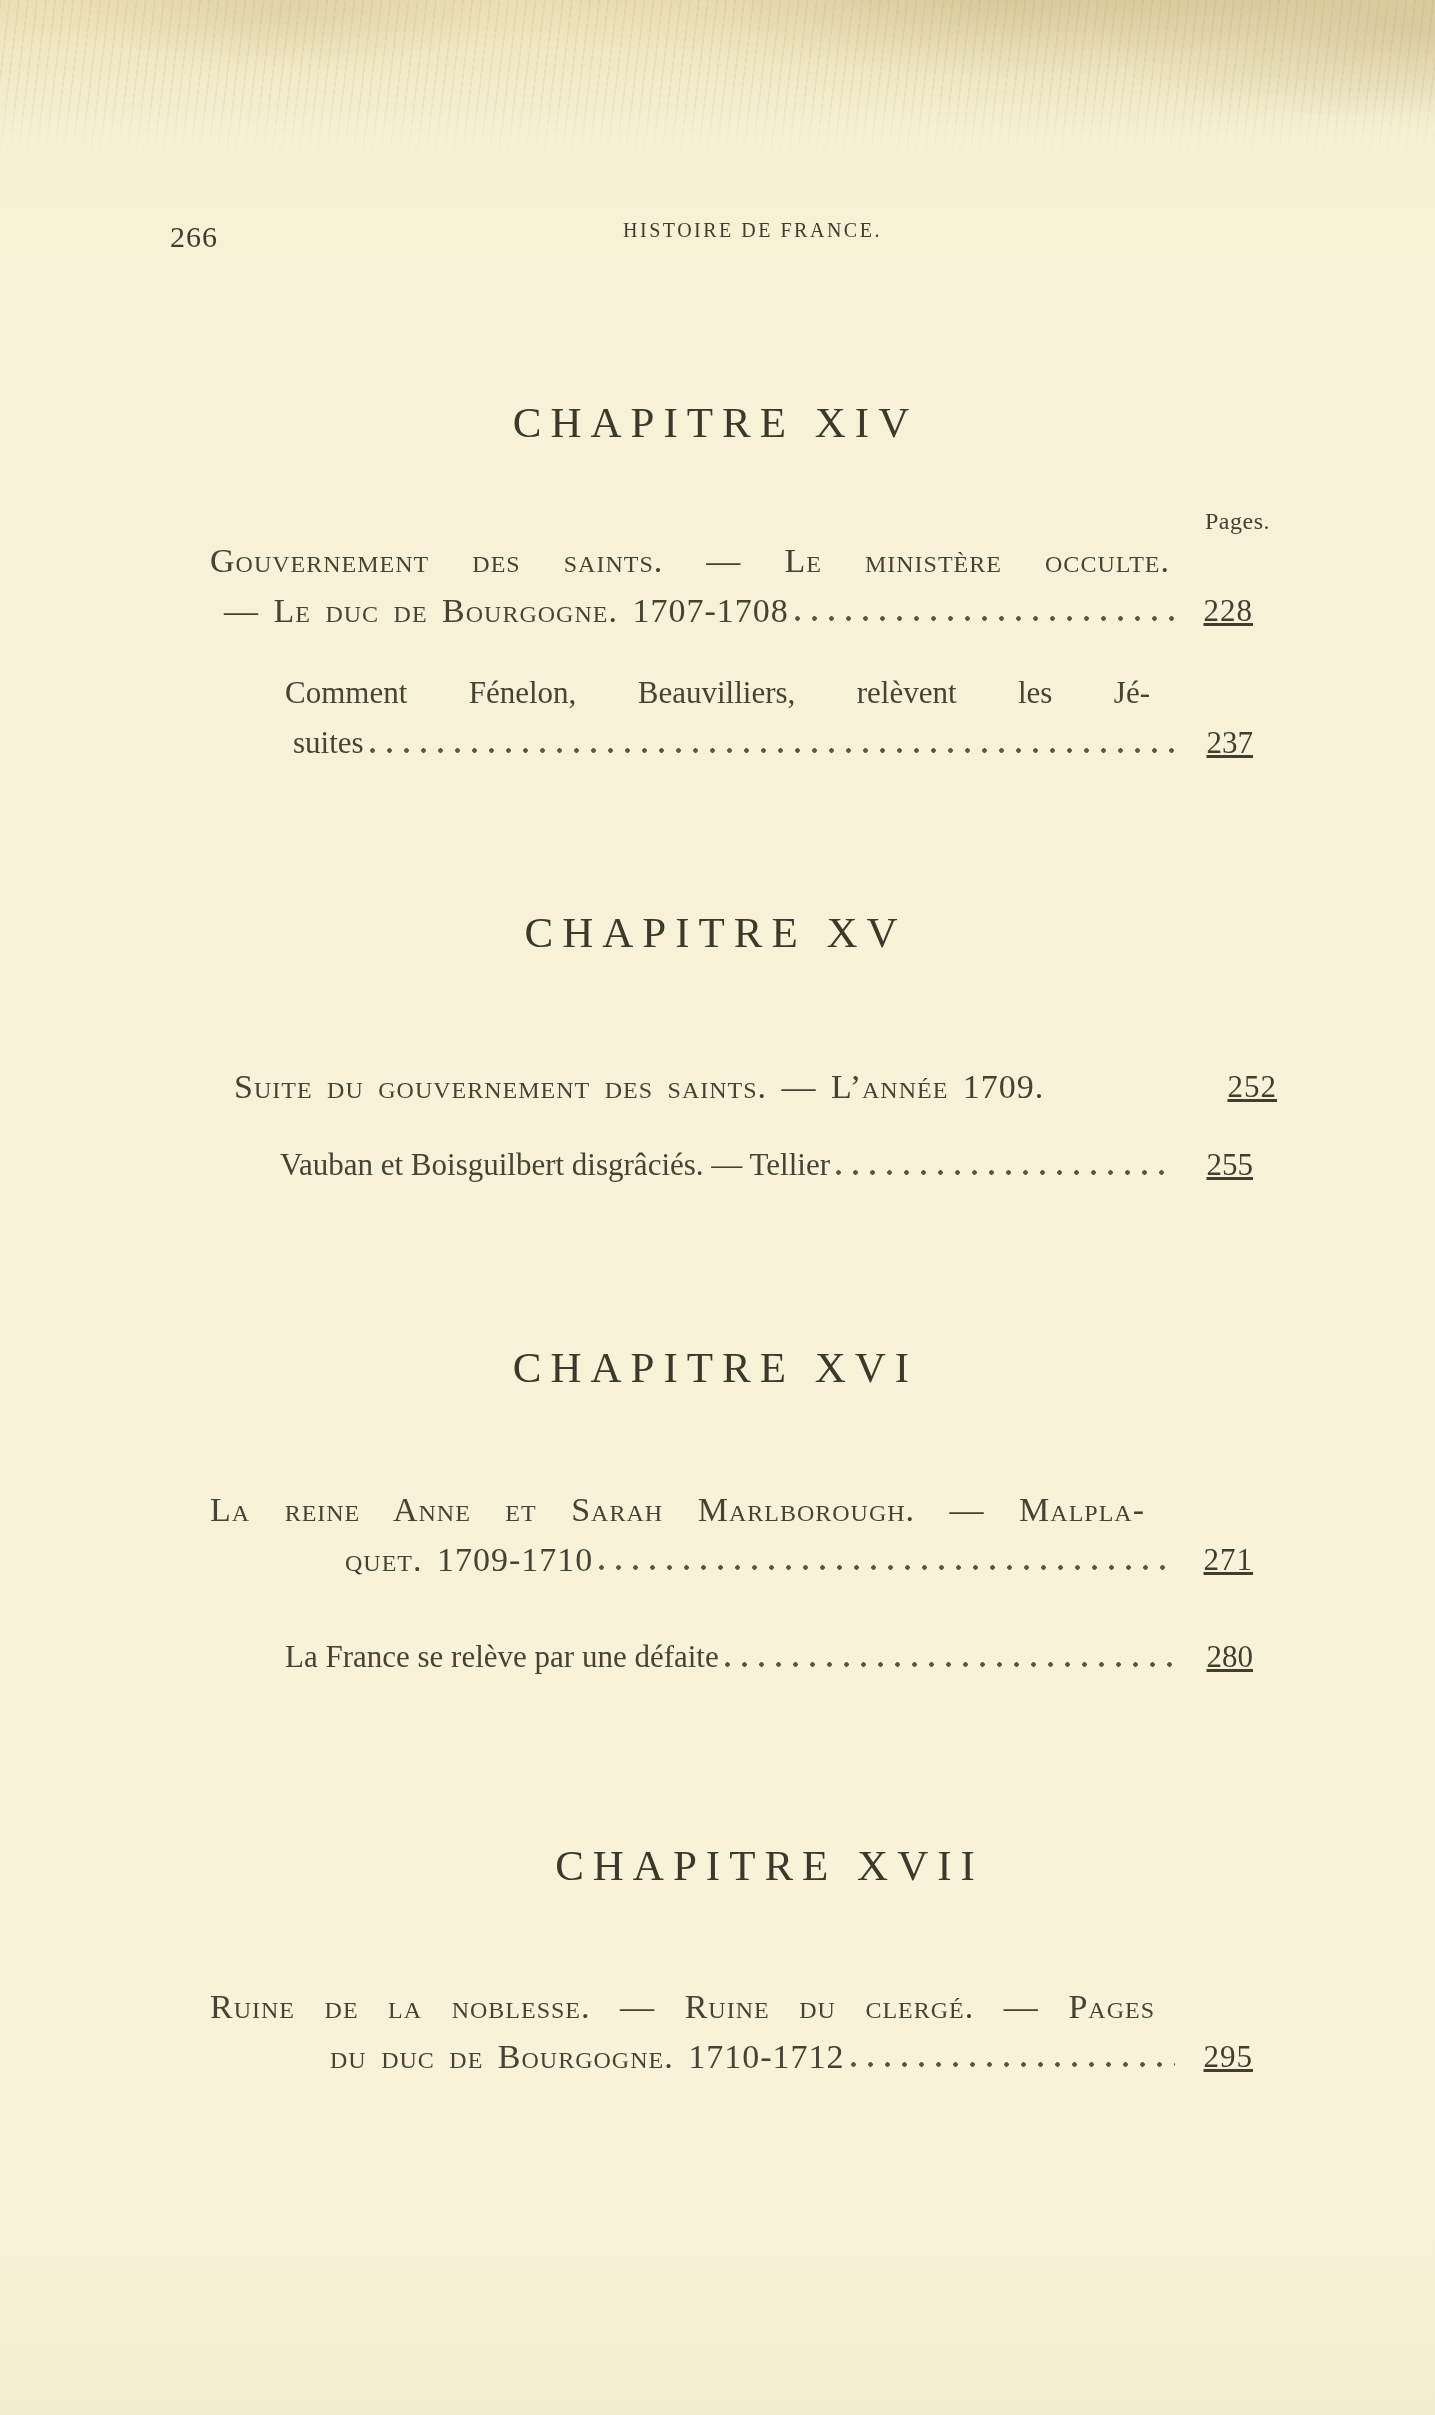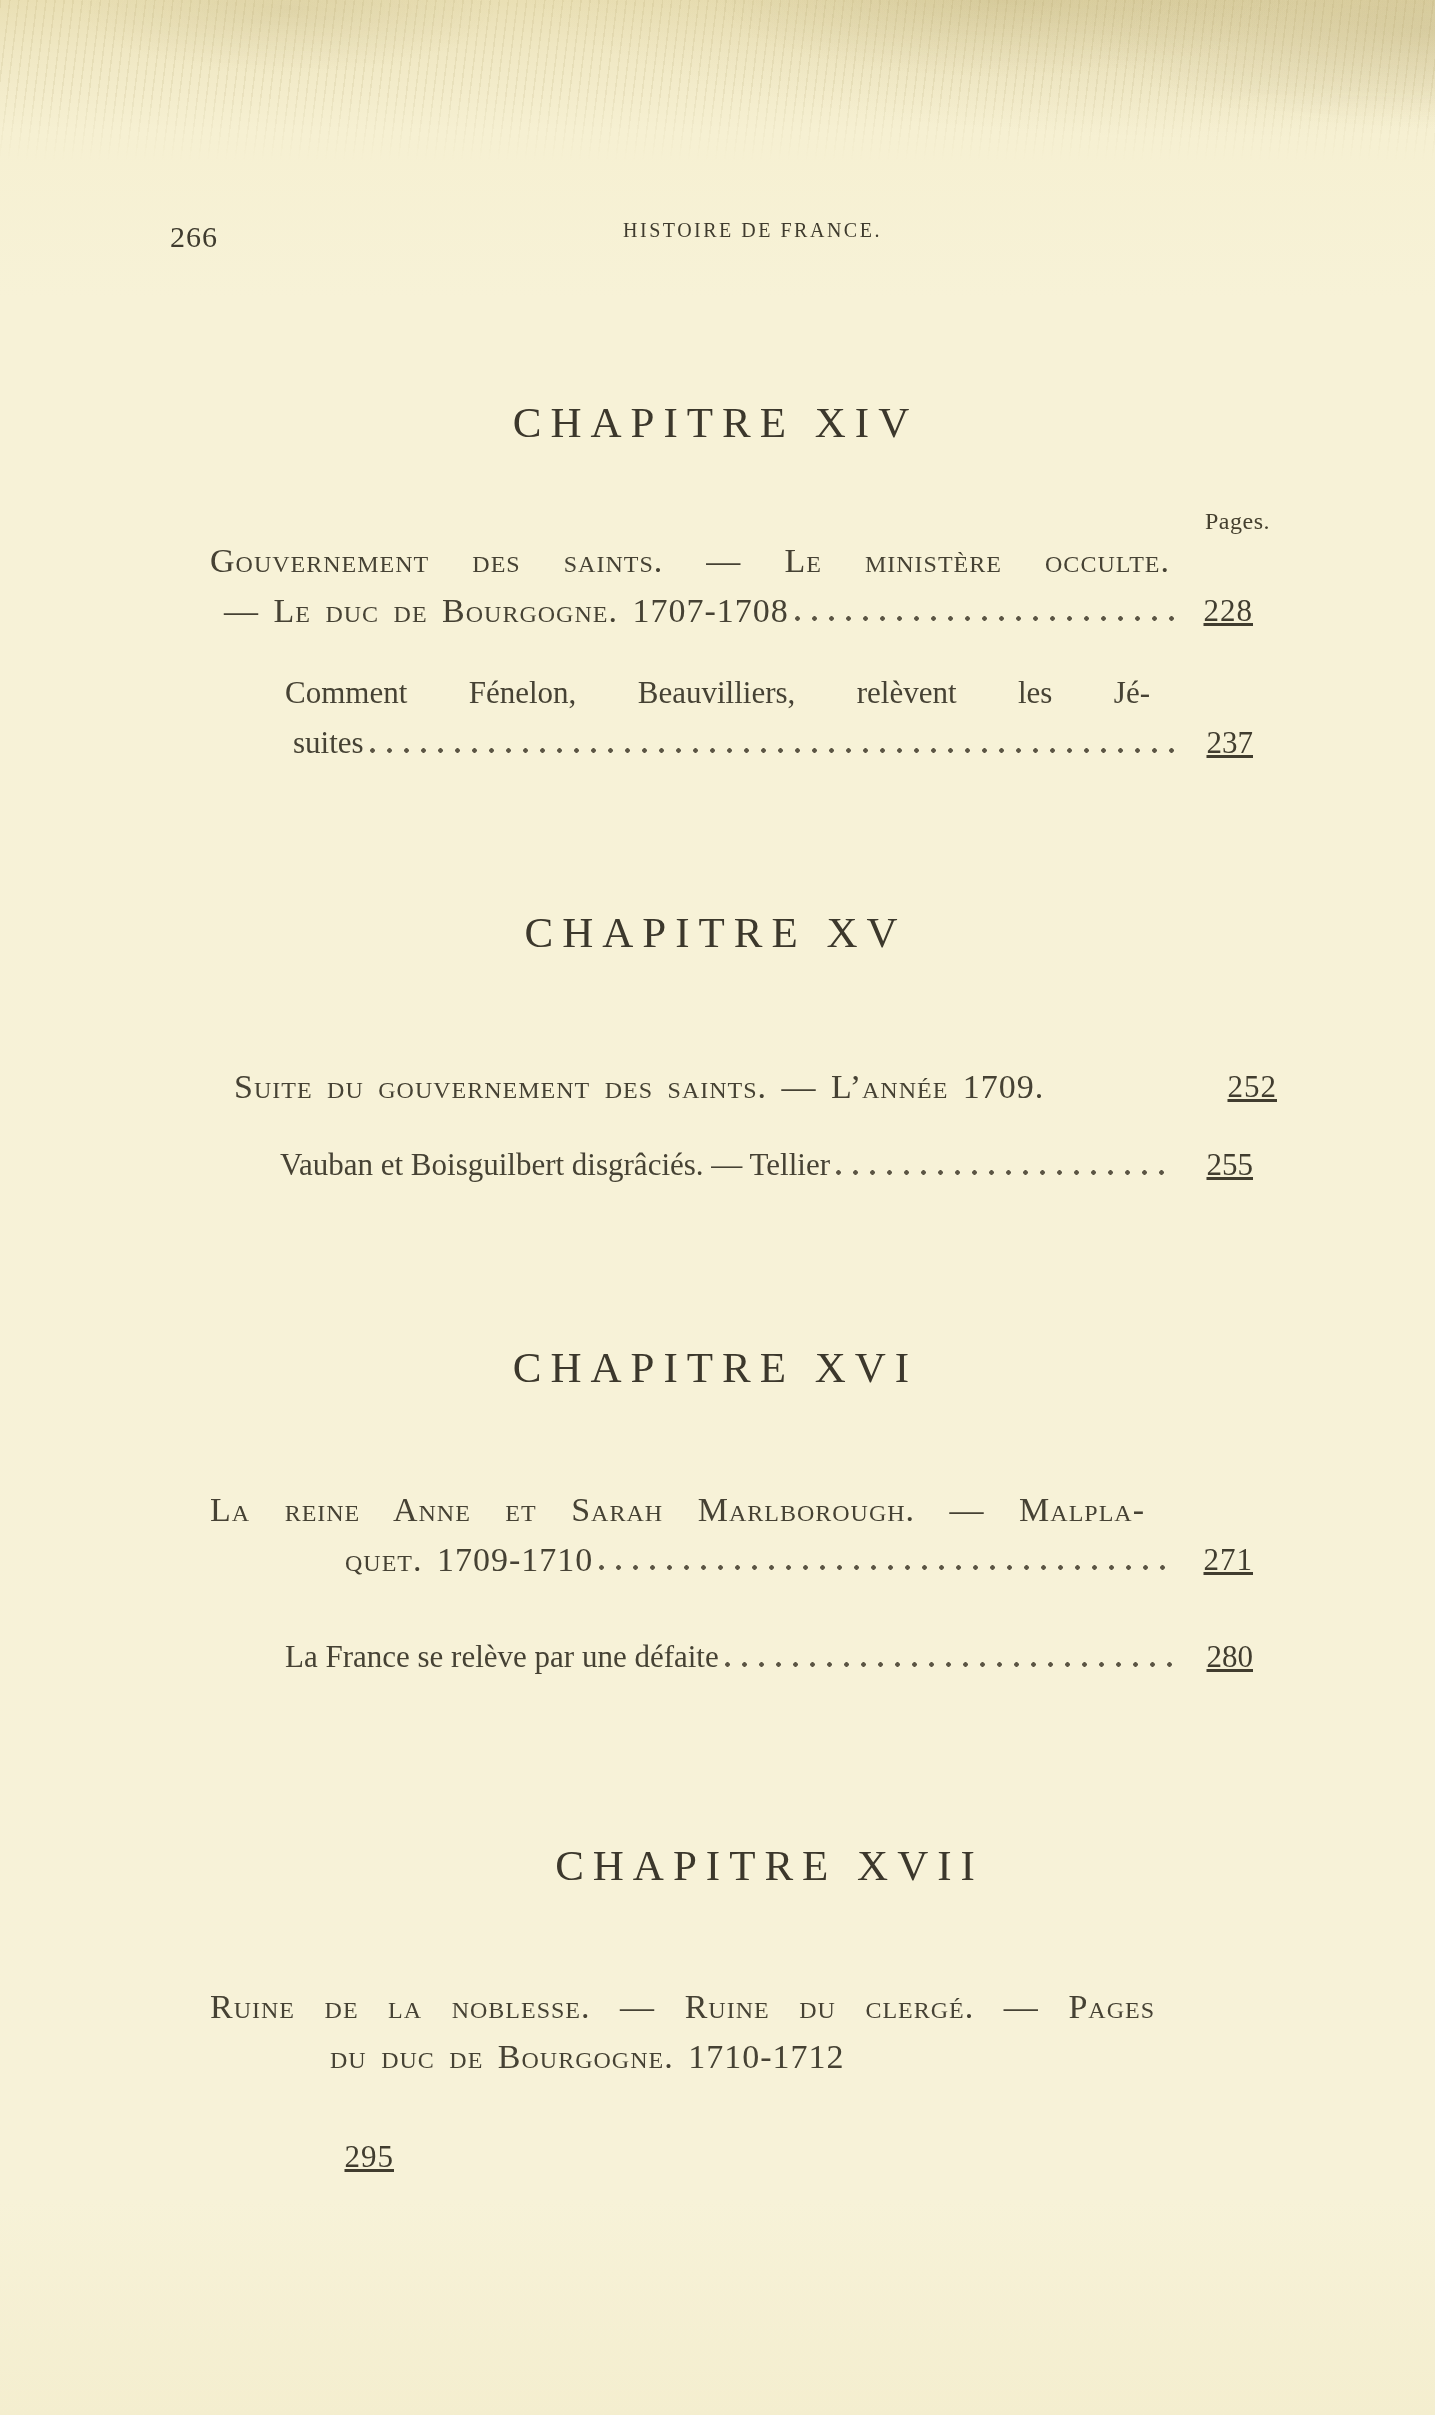--- a/index.html
+++ b/index.html
@@ -41,21 +41,21 @@
   .ch15{top:908px;}
   .ch16{top:1343px;}
   .ch17{top:1841px;text-indent:108px;}
 
   .pages-label{top:508px;right:165px;font-size:24px;letter-spacing:.5px;color:#45402f;}
 
   .toc-entry{left:210px;width:1043px;}
   .toc-line{line-height:50px;font-size:31px;}
   .sc{font-variant:small-caps;font-size:34px;letter-spacing:1px;word-spacing:5px;}
   .just{text-align:justify;text-align-last:justify;}
-  .flexline{display:flex;align-items:flex-start;}
+  .flexline{display:flex;align-items:flex-end;}
   .lead-text{flex:0 0 auto;white-space:nowrap;}
   .leader{
     flex:1 1 auto;height:50px;margin:0 14px 0 6px;
     background-image:radial-gradient(circle at 2.5px 2.5px, rgba(70,64,48,.88) 2px, rgba(0,0,0,0) 2.6px);
     background-size:17px 5px;background-repeat:repeat-x;
     background-position:left calc(100% - 15px);
   }
   .leader.none{background:none;}
   .pageno{flex:0 0 auto;min-width:64px;text-align:right;font-size:31px;color:#413d2f;text-decoration:underline;}
 
@@ -69,21 +69,21 @@
   .e3{top:1062px;margin-left:24px;}
   .e4{top:1140px;}
   .e4 .l1{margin-left:70px;}
   .e5{top:1485px;}
   .e5 .l1{width:935px;}
   .e5 .l2{margin-left:135px;}
   .e6{top:1632px;}
   .e6 .l1{margin-left:75px;}
   .e7{top:1982px;}
   .e7 .l1{width:945px;}
-  .e7 .l2{margin-left:120px;flex-direction:column;}
+  .e7 .l2{margin-left:120px;}
 </style>
 </head>
 <body>
 
 <div id="page">
 
   <div class="abs folio">266</div>
   <div class="abs running-head">HISTOIRE DE FRANCE.</div>
 
   <div class="abs chapter-heading ch14">CHAPITRE XIV</div>

